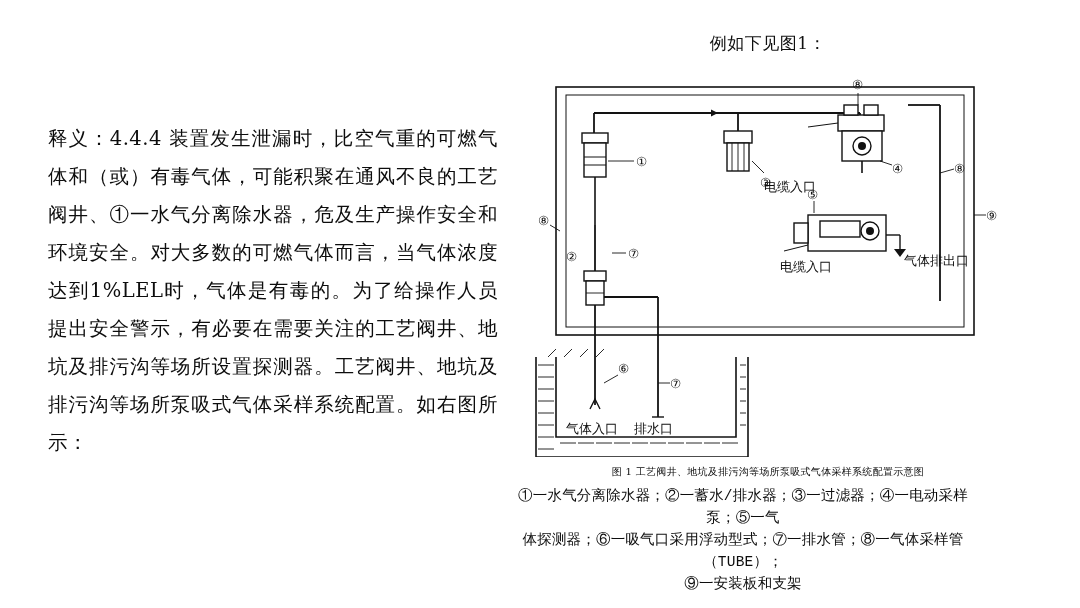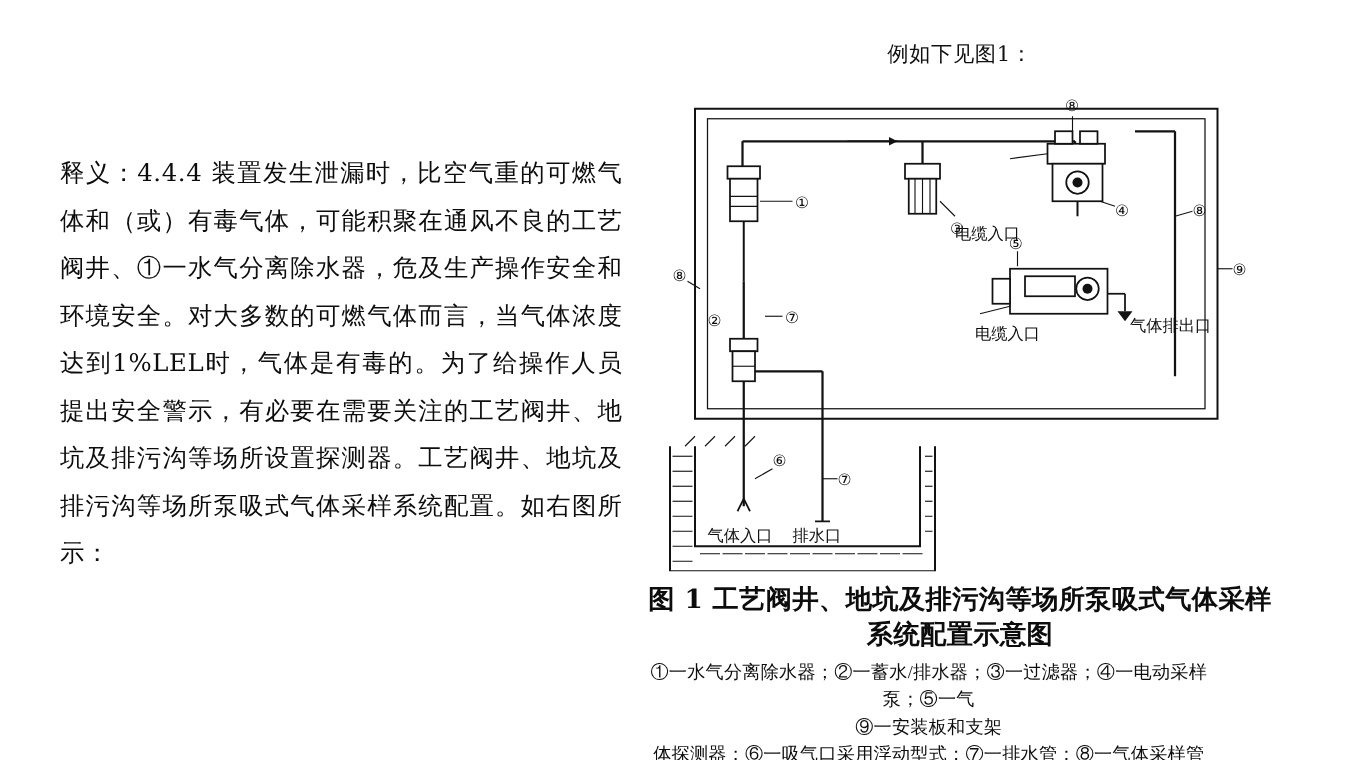--- a/index.html
+++ b/index.html
@@ -59,28 +59,28 @@
 
   svg.figure {
     position: absolute;
     left: 0;
     top: 0;
   }
 
   .fig-caption {
     margin-top: 8px;
     font-family: "DejaVu Serif", serif;
-    font-size: 21px;
-    font-weight: bold;
+    font-size: 10px;
+    font-weight: normal;
     letter-spacing: 0.3px;
     color: #0d0d0d;
   }
   .fig-legend {
     margin-top: 6px;
-    font-family: Liberation Serif, serif;
+    font-family: Liberation Mono, monospace;
     font-size: 14.5px;
     line-height: 22px;
     letter-spacing: 0.2px;
     color: #0d0d0d;
     width: 470px;
   }
 
   
   text {
     font-family: "DejaVu Serif", serif;
@@ -261,18 +261,18 @@
         <text class="lbl" x="396" y="200">气体排出口</text>
         <text class="lbl" x="58" y="368">气体入口</text>
         <text class="lbl" x="126" y="368">排水口</text>
       </svg>
     </div>
 
     <div class="fig-caption">图 1   工艺阀井、地坑及排污沟等场所泵吸式气体采样系统配置示意图</div>
 
     <div class="fig-legend">
       <div>①一水气分离除水器；②一蓄水/排水器；③一过滤器；④一电动采样泵；⑤一气</div>
+      <div>体探测器；⑥一吸气口采用浮动型式；⑦一排水管；⑧一气体采样管（TUBE）；</div>
       <div>⑨一安装板和支架</div>
-      <div>体探测器；⑥一吸气口采用浮动型式；⑦一排水管；⑧一气体采样管（TUBE）；</div>
     </div>
 
   </div>
 </div>
 
 </body></html>

